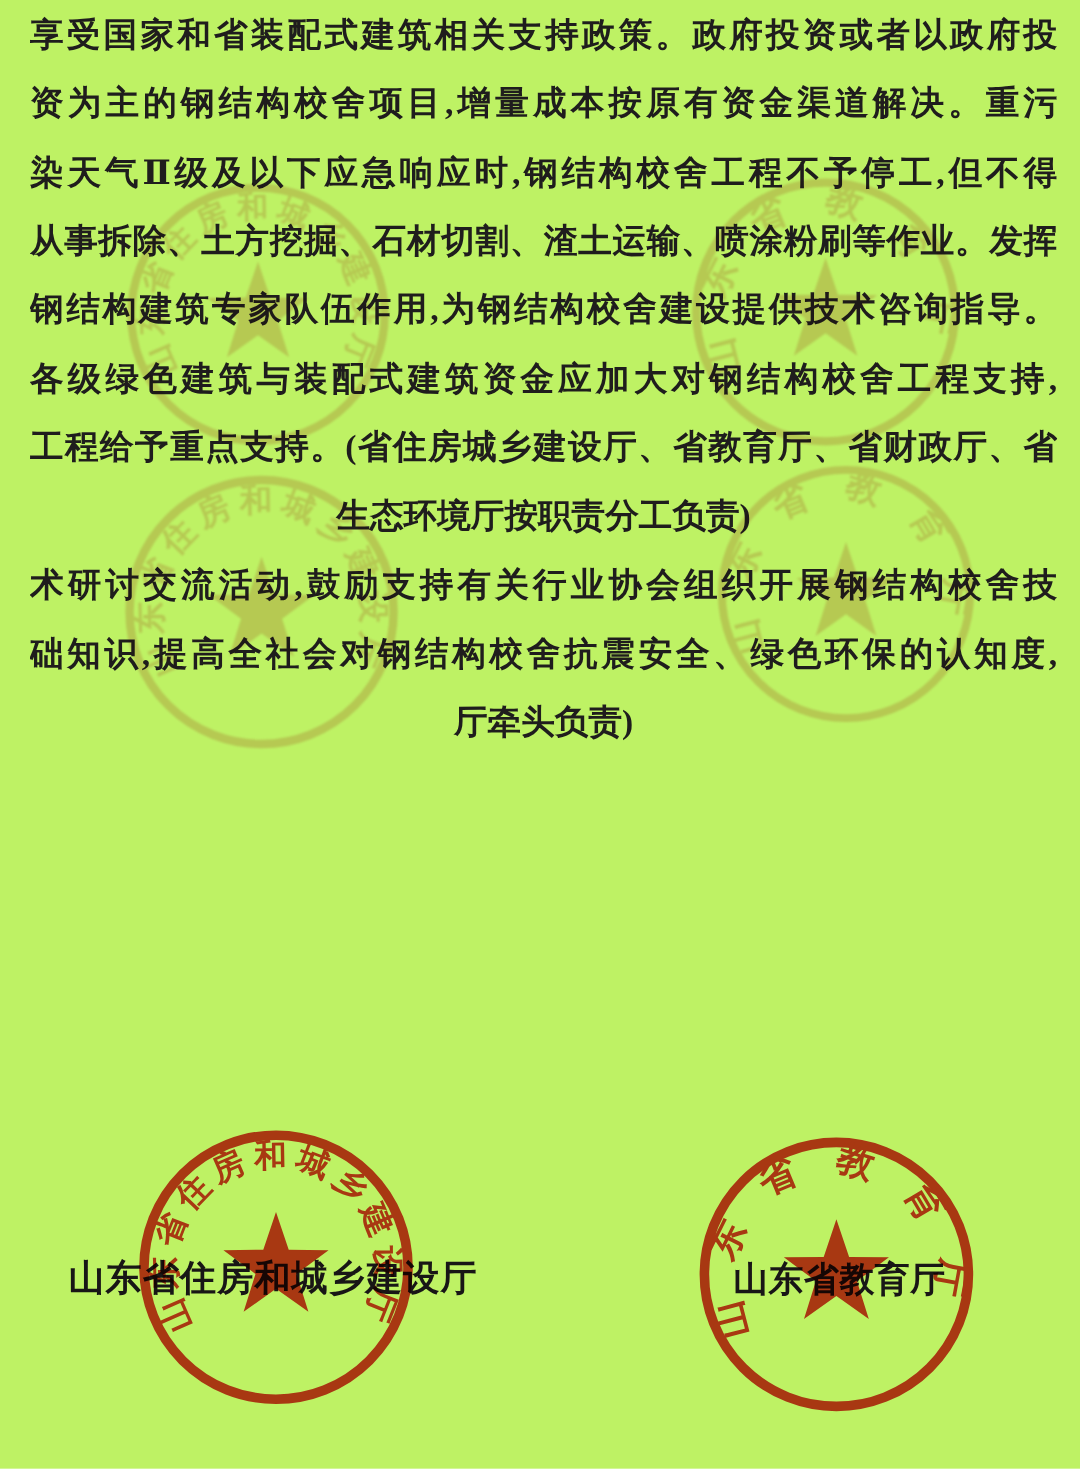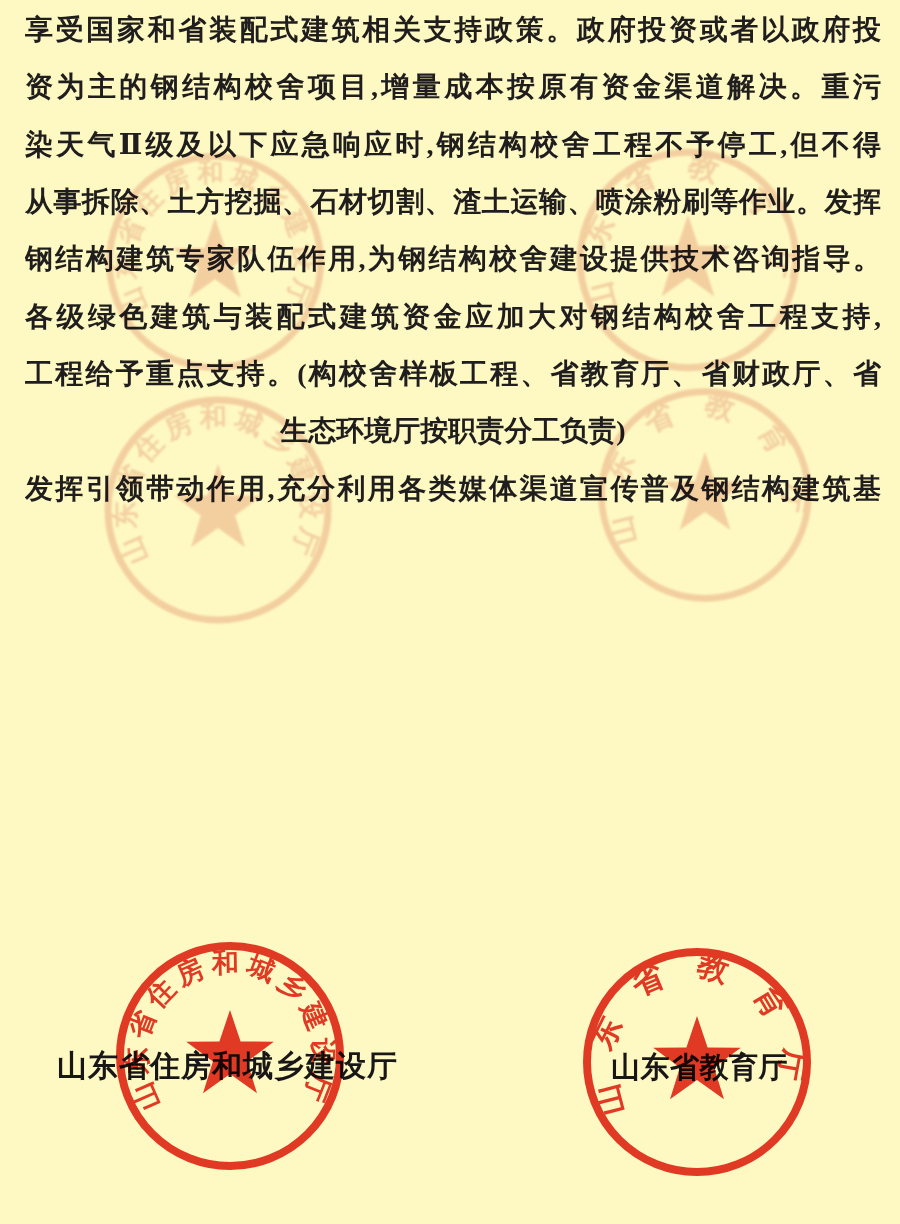--- a/index.html
+++ b/index.html
@@ -1,19 +1,19 @@
 <!DOCTYPE html>
 <html><head>
 <meta charset="utf-8">
 <style>
   html,body{margin:0;padding:0;}
   .page{
     position:relative;
     width:900px;height:1224px;
-    background:#fef9c3;
+    background:#bef264;
     overflow:hidden;
     font-family:"Liberation Serif","DejaVu Serif",serif;
   }
   .body-text{
     position:absolute;
     left:25px;top:1px;width:856px;
     color:#1f1d1d;
     font-size:28px;
     font-weight:600;
   }
@@ -69,23 +69,25 @@
 
 <div class="page">
 
   <div class="body-text">
     <div class="line full">享受国家和省装配式建筑相关支持政策。政府投资或者以政府投</div>
     <div class="line full">资为主的钢结构校舍项目,增量成本按原有资金渠道解决。重污</div>
     <div class="line full">染天气Ⅱ级及以下应急响应时,钢结构校舍工程不予停工,但不得</div>
     <div class="line full">从事拆除、土方挖掘、石材切割、渣土运输、喷涂粉刷等作业。发挥</div>
     <div class="line full">钢结构建筑专家队伍作用,为钢结构校舍建设提供技术咨询指导。</div>
     <div class="line full">各级绿色建筑与装配式建筑资金应加大对钢结构校舍工程支持,</div>
-    <div class="line full">工程给予重点支持。(构校舍样板工程、省教育厅、省财政厅、省</div>
+    <div class="line full">工程给予重点支持。(省住房城乡建设厅、省教育厅、省财政厅、省</div>
     <div class="line short">生态环境厅按职责分工负责)</div>
-    <div class="line full">发挥引领带动作用,充分利用各类媒体渠道宣传普及钢结构建筑基</div>
+    <div class="line full">术研讨交流活动,鼓励支持有关行业协会组织开展钢结构校舍技</div>
+    <div class="line full">础知识,提高全社会对钢结构校舍抗震安全、绿色环保的认知度,</div>
+    <div class="line short">厅牵头负责)</div>
   </div>
 
   <div class="signature left">山东省住房和城乡建设厅</div>
   <div class="signature right">山东省教育厅</div>
 
   <svg class="seals" width="900" height="1224" viewBox="0 0 900 1224">
 
     <g class="seal seal-faint" transform="translate(215,262) scale(0.96)">
       <circle class="ring" r="110"></circle>
       <polygon class="star" points="0,-46 10.6,-14.6 43.8,-14.2 17.1,5.6 27,37.2 0,18 -27,37.2 -17.1,5.6 -43.8,-14.2 -10.6,-14.6"></polygon>

